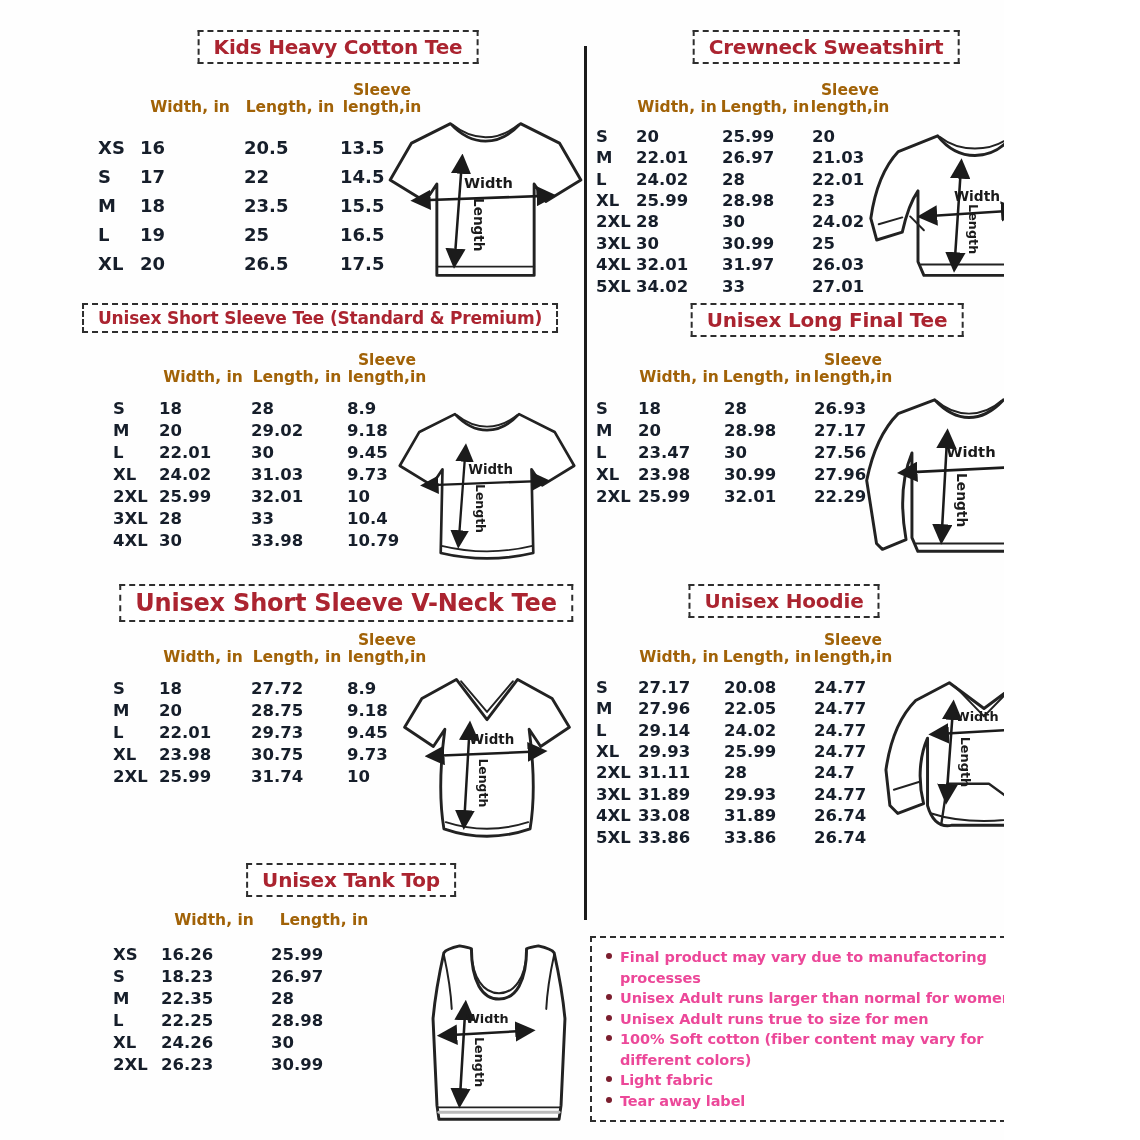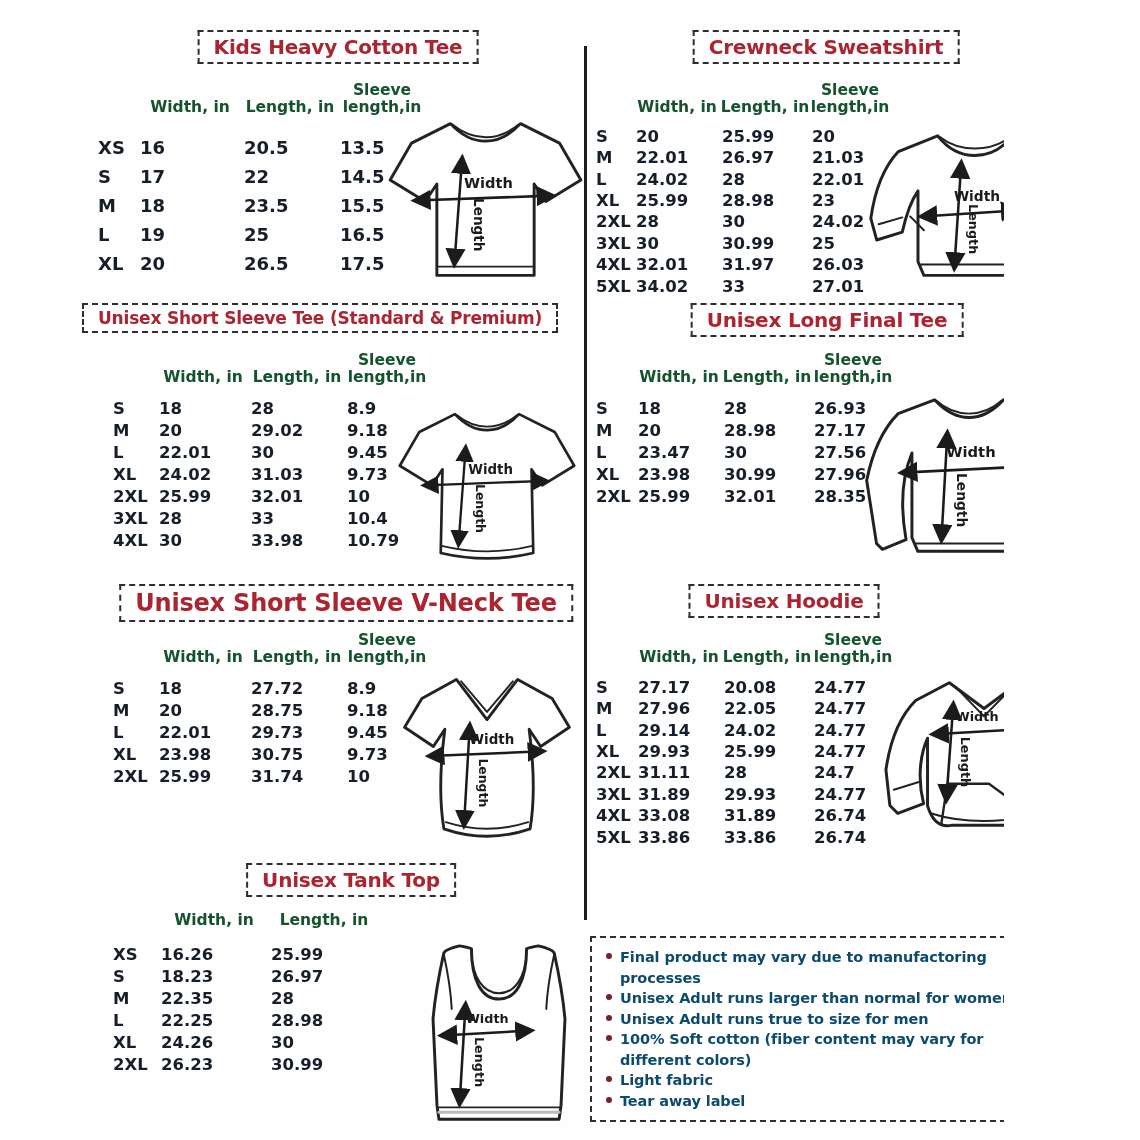--- a/index.html
+++ b/index.html
@@ -9,32 +9,32 @@
   .title-box{position:absolute;transform:translateX(-50%);border:2.5px dashed #2e2e2e;
         background:#fff;padding:3px 14px;white-space:nowrap;
         color:#ab2430;font-weight:bold;font-size:20px;letter-spacing:-0.2px;}
   .title-box.small{font-size:17px;}
   .title-box.med{font-size:24px;}
   .divider{position:absolute;background:#1c1c1c;}
   .tbl{position:absolute;}
   .thr,.tr{display:grid;align-items:end;}
   .t4 .thr,.t4 .tr{grid-template-columns:var(--c0) var(--c1) var(--c2) var(--c3);}
   .t3 .thr,.t3 .tr{grid-template-columns:var(--c0) var(--c1) var(--c2);}
-  .ch{color:#14532d;font-weight:bold;font-size:15.5px;line-height:1.12;text-align:center;}
+  .ch{color:#a16207;font-weight:bold;font-size:15.5px;line-height:1.12;text-align:center;}
   .ch.sleeve{max-width:80px;justify-self:center;}
   .tbody{margin-top:var(--gap,10px);}
   .tr{height:var(--rh,22px);align-items:center;}
   .sz{font-weight:bold;font-size:var(--vf,17px);color:#161e2a;}
   .cv{font-weight:bold;font-size:var(--vf,17px);color:#161e2a;padding-left:2px;}
   .garment{position:absolute;}
   .garment path,.garment line{stroke-linejoin:round;stroke-linecap:round;}
   .notes-box{position:absolute;border:2.5px dashed #2e2e2e;background:#fff;
         padding:9px 14px;box-sizing:border-box;}
   .note{display:flex;align-items:baseline;line-height:20.5px;font-size:14.5px;
-        font-weight:600;color:#0c4a6e;letter-spacing:-0.1px;}
+        font-weight:600;color:#ec4899;letter-spacing:-0.1px;}
   .note .dot{width:6px;height:6px;border-radius:50%;background:#7b1e2e;
         margin-right:8px;flex:0 0 auto;position:relative;top:-3px;}
   svg text{font-family:"DejaVu Sans", sans-serif;font-weight:bold;fill:#1b1b1b;}
 </style>
 </head>
 <body>
 
 <div class="page">
 
   <div class="divider" style="left:584px;top:46px;width:2.5px;height:874px;"></div>
@@ -303,21 +303,21 @@
           <div class="sz">XL</div>
           <div class="cv">23.98</div>
           <div class="cv">30.99</div>
           <div class="cv">27.96</div>
         </div>
 
         <div class="tr">
           <div class="sz">2XL</div>
           <div class="cv">25.99</div>
           <div class="cv">32.01</div>
-          <div class="cv">28.35</div>
+          <div class="cv">22.29</div>
         </div>
       </div>
   </div>
 
   <svg class="garment" style="left:860px;top:390px;" width="218" height="182" viewBox="0 0 220 185">
     <defs>
         <marker id="m4" markerWidth="8" markerHeight="8" refX="6" refY="4" orient="auto-start-reverse">
           <path d="M0,0 L8,4 L0,8 Z" fill="#1b1b1b"></path>
         </marker>
       </defs>

